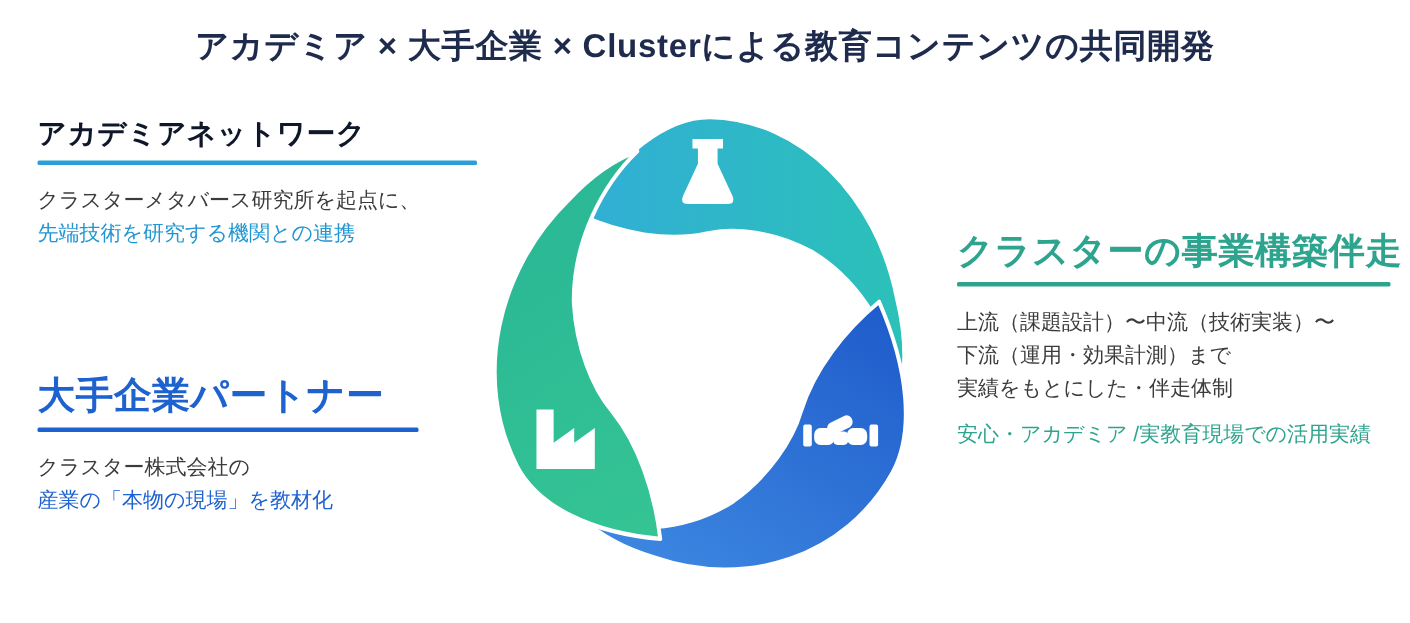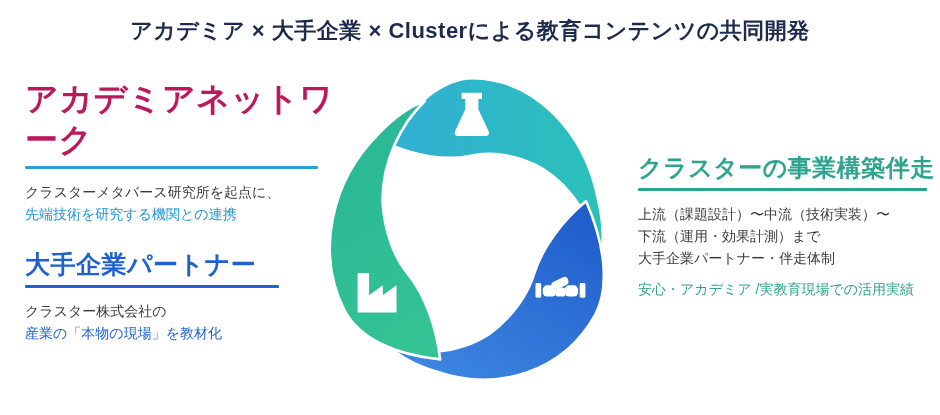--- a/index.html
+++ b/index.html
@@ -9,21 +9,21 @@
 
   .title{position:absolute;top:16px;left:0;width:940px;text-align:center;
          font-size:22px;font-weight:700;color:#1F2B4D;letter-spacing:.5px;}
 
   .block{position:absolute;}
   .b-academia{left:25px;top:78px;width:316px;}
   .b-enterprise{left:25px;top:249px;width:316px;}
   .b-cluster{left:638px;top:153px;width:298px;}
 
   .heading{font-weight:700;line-height:1.25;letter-spacing:.5px;}
-  .b-academia .heading{color:#be185d;font-size:33px;}
+  .b-academia .heading{color:#0f172a;font-size:19px;}
   .b-enterprise .heading{color:#1E62D0;font-size:25px;}
   .b-cluster .heading{color:#2EA48E;font-size:24px;}
 
   .rule{height:3px;margin-top:5px;border-radius:1px;}
   .b-academia .rule{background:#2B9FD8;width:293px;}
   .b-enterprise .rule{background:#1E62D0;width:254px;}
   .b-cluster .rule{background:#2EA48E;width:289px;}
 
   .body-text{margin-top:12px;}
   .line{font-size:14px;line-height:22px;color:#3B3B3B;}
@@ -58,21 +58,21 @@
       <div class="hl">産業の「本物の現場」を教材化</div>
     </div>
   </div>
 
   <div class="block b-cluster">
     <div class="heading">クラスターの事業構築伴走</div>
     <div class="rule"></div>
     <div class="body-text">
       <div class="line">上流（課題設計）〜中流（技術実装）〜</div>
       <div class="line">下流（運用・効果計測）まで</div>
-      <div class="line">大手企業パートナー・伴走体制</div>
+      <div class="line">実績をもとにした・伴走体制</div>
       <div class="hl">安心・アカデミア /実教育現場での活用実績</div>
     </div>
   </div>
 
   <svg class="diagram" viewBox="0 0 300 300" preserveAspectRatio="none" xmlns="http://www.w3.org/2000/svg">
     <defs>
       <path id="blade" d="M 69 74
         C 94 38 124 16 152 16
         C 211 17 259 63 272 123
         C 277 142 278 161 275 176

